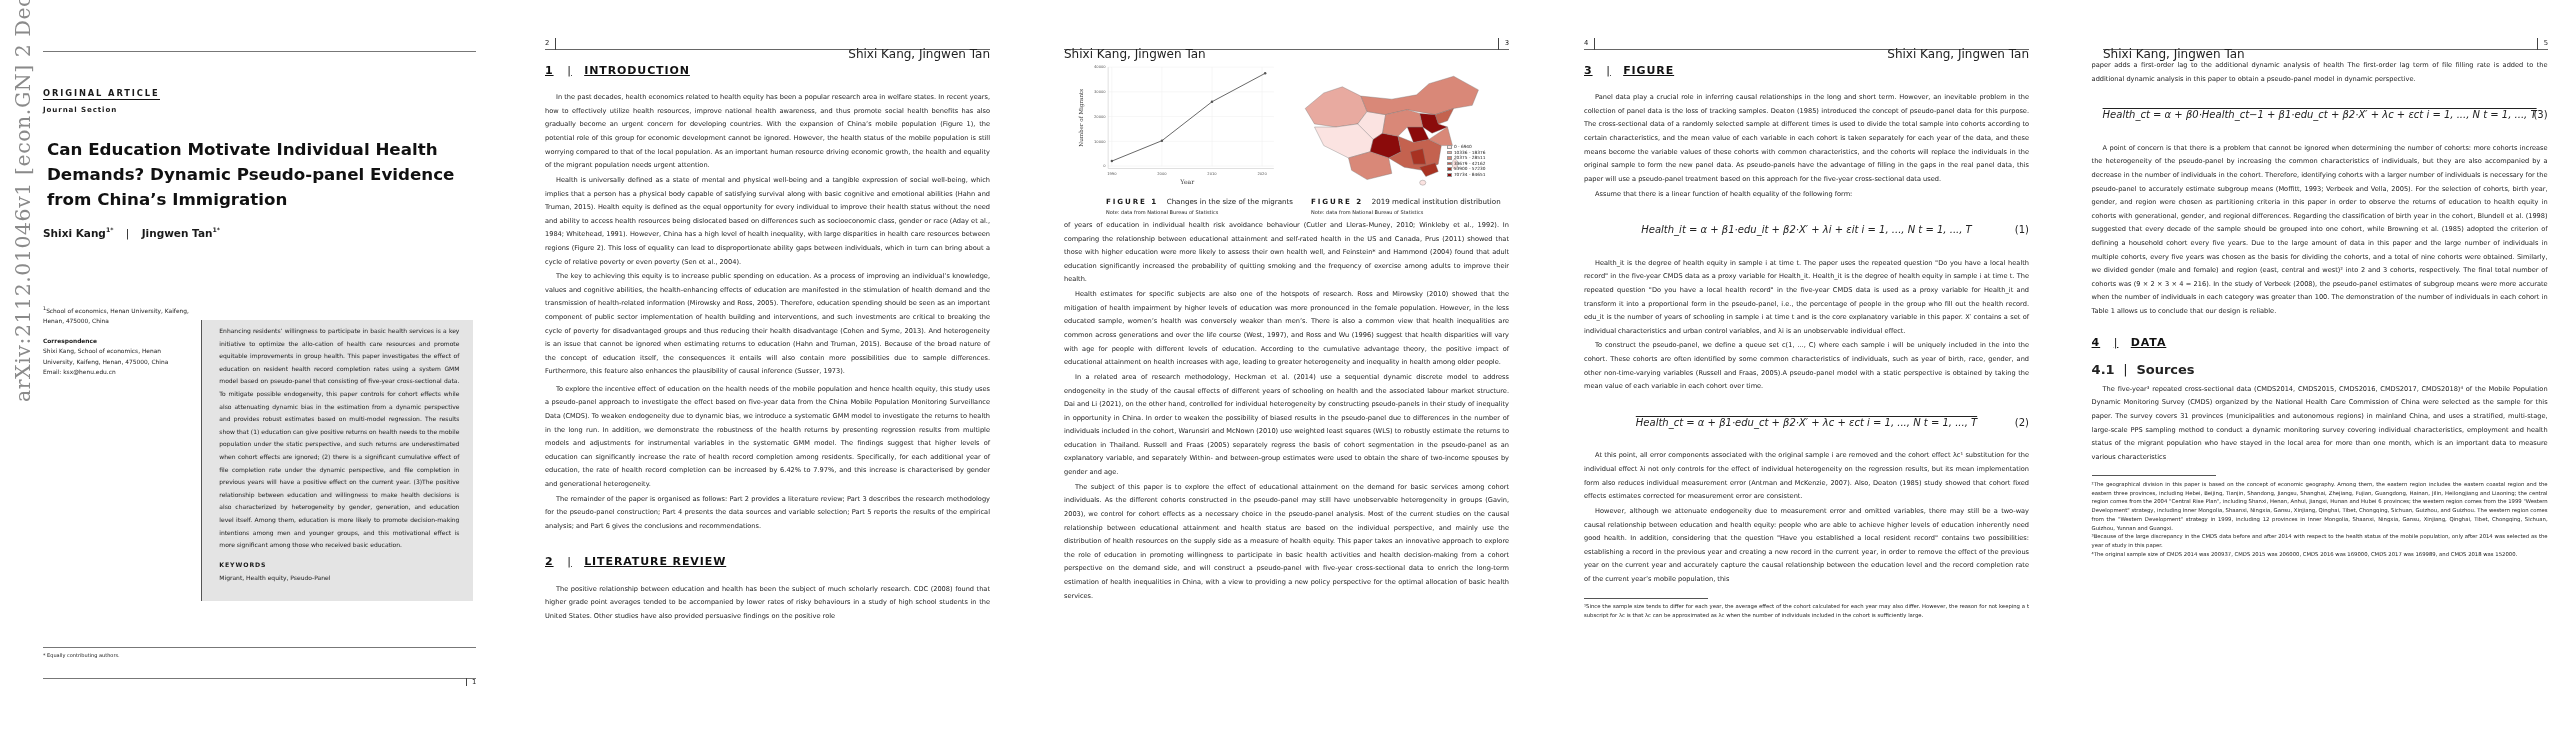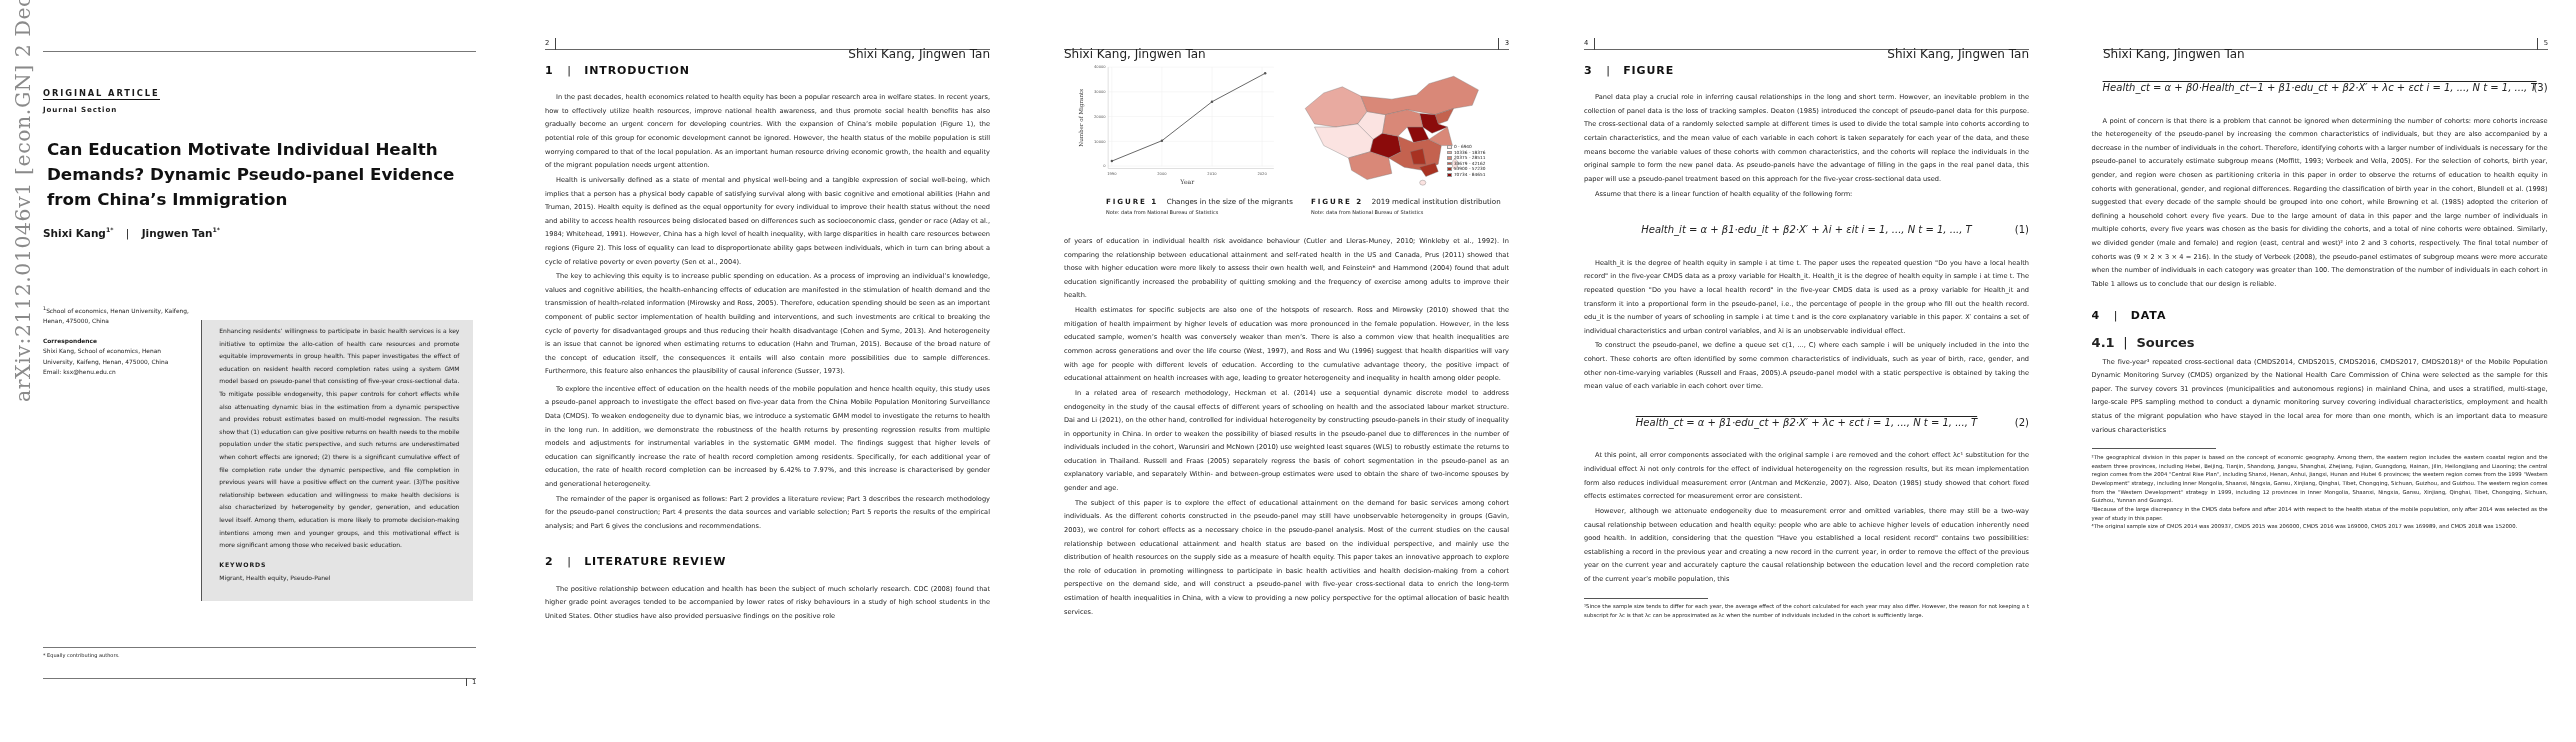--- a/index.html
+++ b/index.html
@@ -7,21 +7,21 @@
   body { font-family: "DejaVu Sans", sans-serif; color: #1a1a1a; position: relative; }
   .page { position: absolute; top: 0; height: 742px; width: 495px; background: #fff; }
   .p1 { left: 0; } .p2 { left: 520px; } .p3 { left: 1039px; } .p4 { left: 1559px; } .p5 { left: 2078px; }
   .run-head { position: absolute; top: 38px; left: 25px; right: 25px; height: 12.4px; border-bottom: 1.2px solid #666; font-size: 6.8px; color: #222; }
   .run-head .pnum { position: absolute; top: 1.2px; font-size: 6.8px; }
   .run-head .pbar { position: absolute; top: 0; width: 0.6px; height: 12.4px; background: #444; }
   .run-head .auth { position: absolute; top: 9px; font-size: 12px; }
   .col { position: absolute; font-size: 6.6px; line-height: 13.6px; text-align: justify; color: #222; }
   .col p { text-indent: 11px; margin-bottom: 1.2px; }
   .col p.noind { text-indent: 0; }
-  .sec { font-weight: bold; font-size: 11px; letter-spacing: 0.9px; margin: 5px 0 13.6px 0; color: #111; }
+  .sec { font-weight: bold; font-size: 11px; letter-spacing: 0.9px; margin: 5px 0 13.6px 0; color: #111; text-decoration: underline; }
   .sec .bar { margin: 0 12.4px 0 13.6px; font-weight: normal; }
   .subsec { font-weight: bold; font-size: 13px; margin: 5px 0 6.2px 0; }
   .eq { text-align: center; font-style: italic; font-size: 10px; margin: 22px 0 20px; position: relative; }
   .eq .num { position: absolute; right: 0; font-style: normal; }
   .ov { text-decoration: overline; }
   .fnrule { width: 124px; border-top: 0.6px solid #555; margin: 11px 0 3.7px; }
   .fn { font-size: 5.3px; line-height: 8.7px; color: #222; text-align: justify; }
   
   .arxiv { position: absolute; left: 11px; top: 68px; width: 25px; height: 334px; }
   .arxiv span { position: absolute; left: 0; top: 334px; transform: rotate(-90deg); transform-origin: 0 0; white-space: nowrap; font-family: "DejaVu Serif", serif; font-size: 20.4px; color: #8a8a8a; letter-spacing: 0.6px; }
@@ -193,21 +193,21 @@
       <div class="legend-row">
           <i style="background:#8b0b0b"></i>
           <span>70734 - 84651</span>
         </div>
     </div>
   </div>
   <div style="position:absolute; left:272px; top:197px; width:198px;">
     <div class="fig-cap"><b>FIGURE 2</b><span>2019 medical institution distribution</span></div>
     <div class="fig-note">Note: data from National Bureau of Statistics</div>
   </div>
-  <div class="col" style="left:25px; top:235px; width:445px;">
+  <div class="col" style="left:25px; top:219px; width:445px;">
     <p class="noind">of years of education in individual health risk avoidance behaviour (Cutler and Lleras-Muney, 2010; Winkleby et al., 1992). In comparing the relationship between educational attainment and self-rated health in the US and Canada, Prus (2011) showed that those with higher education were more likely to assess their own health well, and Feinstein* and Hammond (2004) found that adult education significantly increased the probability of quitting smoking and the frequency of exercise among adults to improve their health.</p>
     <p>Health estimates for specific subjects are also one of the hotspots of research. Ross and Mirowsky (2010) showed that the mitigation of health impairment by higher levels of education was more pronounced in the female population. However, in the less educated sample, women’s health was conversely weaker than men’s. There is also a common view that health inequalities are common across generations and over the life course (West, 1997), and Ross and Wu (1996) suggest that health disparities will vary with age for people with different levels of education. According to the cumulative advantage theory, the positive impact of educational attainment on health increases with age, leading to greater heterogeneity and inequality in health among older people.</p>
     <p>In a related area of research methodology, Heckman et al. (2014) use a sequential dynamic discrete model to address endogeneity in the study of the causal effects of different years of schooling on health and the associated labour market structure. Dai and Li (2021), on the other hand, controlled for individual heterogeneity by constructing pseudo-panels in their study of inequality in opportunity in China. In order to weaken the possibility of biased results in the pseudo-panel due to differences in the number of individuals included in the cohort, Warunsiri and McNown (2010) use weighted least squares (WLS) to robustly estimate the returns to education in Thailand. Russell and Fraas (2005) separately regress the basis of cohort segmentation in the pseudo-panel as an explanatory variable, and separately Within- and between-group estimates were used to obtain the share of two-income spouses by gender and age.</p>
     <p>The subject of this paper is to explore the effect of educational attainment on the demand for basic services among cohort individuals. As the different cohorts constructed in the pseudo-panel may still have unobservable heterogeneity in groups (Gavin, 2003), we control for cohort effects as a necessary choice in the pseudo-panel analysis. Most of the current studies on the causal relationship between educational attainment and health status are based on the individual perspective, and mainly use the distribution of health resources on the supply side as a measure of health equity. This paper takes an innovative approach to explore the role of education in promoting willingness to participate in basic health activities and health decision-making from a cohort perspective on the demand side, and will construct a pseudo-panel with five-year cross-sectional data to enrich the long-term estimation of health inequalities in China, with a view to providing a new policy perspective for the optimal allocation of basic health services.</p>
   </div>
 </div>
 
 <div class="page p4">
   <div class="run-head">
     <span class="pnum" style="left:0">4</span>
@@ -229,20 +229,21 @@
   </div>
 </div>
 
 <div class="page p5">
   <div class="run-head">
     <span class="auth" style="left:0">Shixi Kang, Jingwen Tan</span>
     <span class="pbar" style="right:10px"></span>
     <span class="pnum" style="right:0">5</span>
   </div>
   <div class="col" style="left:13.6px; top:59px; width:456px;">
+    <p class="noind">paper adds a first-order lag to the additional dynamic analysis of health The first-order lag term of file filling rate is added to the additional dynamic analysis in this paper to obtain a pseudo-panel model in dynamic perspective.</p>
     <div class="eq"><span class="ov">Health_ct = α + β0·Health_ct−1 + β1·edu_ct + β2·X′ + λc + εct     i = 1, ..., N    t = 1, ..., T</span><span class="num">(3)</span></div>
     <p>A point of concern is that there is a problem that cannot be ignored when determining the number of cohorts: more cohorts increase the heterogeneity of the pseudo-panel by increasing the common characteristics of individuals, but they are also accompanied by a decrease in the number of individuals in the cohort. Therefore, identifying cohorts with a larger number of individuals is necessary for the pseudo-panel to accurately estimate subgroup means (Moffitt, 1993; Verbeek and Vella, 2005). For the selection of cohorts, birth year, gender, and region were chosen as partitioning criteria in this paper in order to observe the returns of education to health equity in cohorts with generational, gender, and regional differences. Regarding the classification of birth year in the cohort, Blundell et al. (1998) suggested that every decade of the sample should be grouped into one cohort, while Browning et al. (1985) adopted the criterion of defining a household cohort every five years. Due to the large amount of data in this paper and the large number of individuals in multiple cohorts, every five years was chosen as the basis for dividing the cohorts, and a total of nine cohorts were obtained. Similarly, we divided gender (male and female) and region (east, central and west)² into 2 and 3 cohorts, respectively. The final total number of cohorts was (9 × 2 × 3 × 4 = 216). In the study of Verbeek (2008), the pseudo-panel estimates of subgroup means were more accurate when the number of individuals in each category was greater than 100. The demonstration of the number of individuals in each cohort in Table 1 allows us to conclude that our design is reliable.</p>
     <div class="sec" style="margin-top:17.3px"><span>4</span><span class="bar">|</span><span>DATA</span></div>
     <div class="subsec"><span>4.1</span><span class="bar" style="margin:0 8.7px;font-weight:normal">|</span><span>Sources</span></div>
     <p>The five-year³ repeated cross-sectional data (CMDS2014, CMDS2015, CMDS2016, CMDS2017, CMDS2018)⁴ of the Mobile Population Dynamic Monitoring Survey (CMDS) organized by the National Health Care Commission of China were selected as the sample for this paper. The survey covers 31 provinces (municipalities and autonomous regions) in mainland China, and uses a stratified, multi-stage, large-scale PPS sampling method to conduct a dynamic monitoring survey covering individual characteristics, employment and health status of the migrant population who have stayed in the local area for more than one month, which is an important data to measure various characteristics</p>
     <div class="fnrule"></div>
     <div class="fn">²The geographical division in this paper is based on the concept of economic geography. Among them, the eastern region includes the eastern coastal region and the eastern three provinces, including Hebei, Beijing, Tianjin, Shandong, Jiangsu, Shanghai, Zhejiang, Fujian, Guangdong, Hainan, Jilin, Heilongjiang and Liaoning; the central region comes from the 2004 "Central Rise Plan", including Shanxi, Henan, Anhui, Jiangxi, Hunan and Hubei 6 provinces; the western region comes from the 1999 "Western Development" strategy, including Inner Mongolia, Shaanxi, Ningxia, Gansu, Xinjiang, Qinghai, Tibet, Chongqing, Sichuan, Guizhou, and Guizhou. The western region comes from the "Western Development" strategy in 1999, including 12 provinces in Inner Mongolia, Shaanxi, Ningxia, Gansu, Xinjiang, Qinghai, Tibet, Chongqing, Sichuan, Guizhou, Yunnan and Guangxi.</div>
     <div class="fn">³Because of the large discrepancy in the CMDS data before and after 2014 with respect to the health status of the mobile population, only after 2014 was selected as the year of study in this paper.</div>
     <div class="fn">⁴The original sample size of CMDS 2014 was 200937, CMDS 2015 was 206000, CMDS 2016 was 169000, CMDS 2017 was 169989, and CMDS 2018 was 152000.</div>
   </div>

